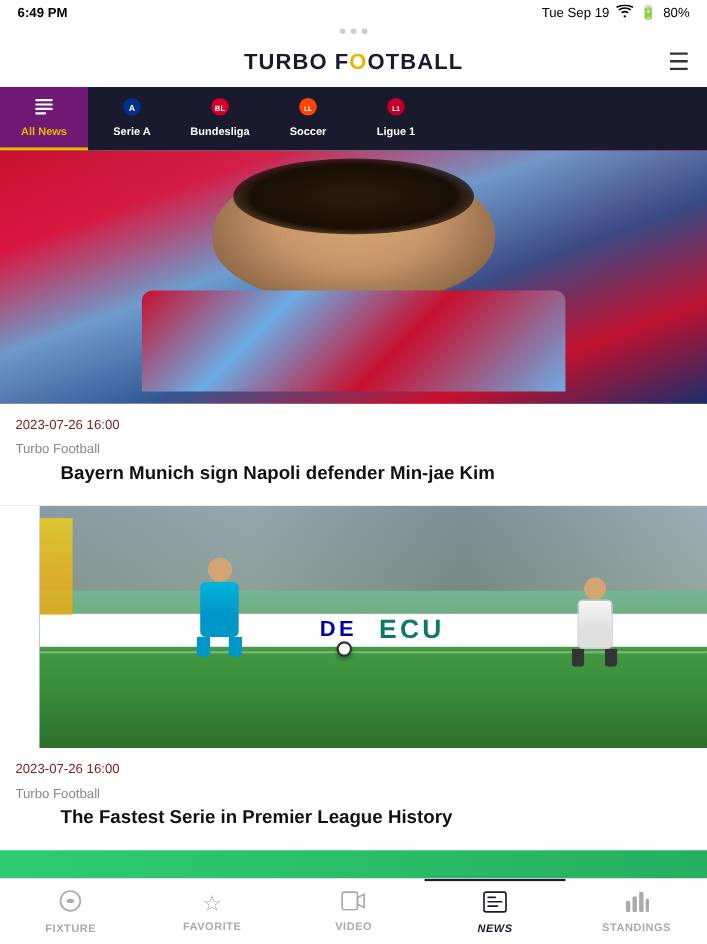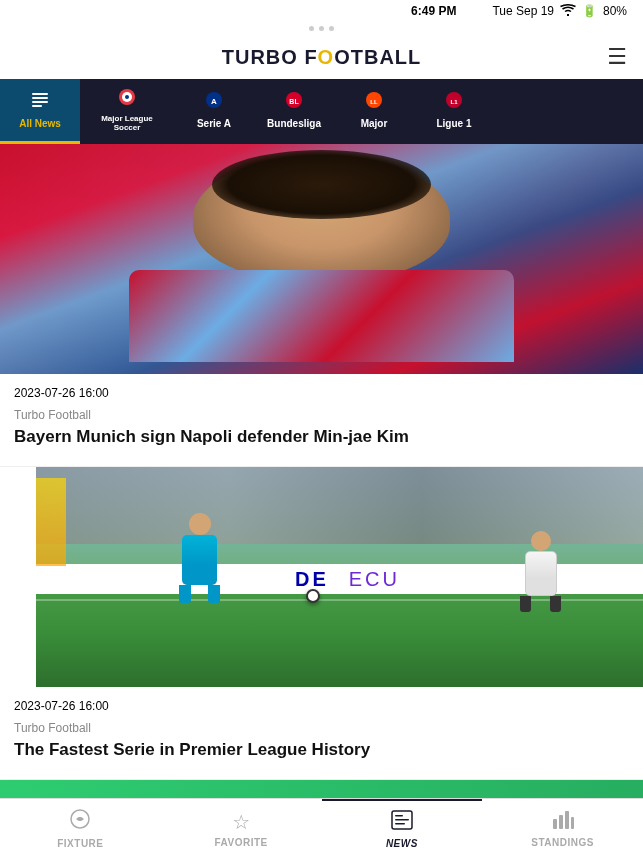--- a/index.html
+++ b/index.html
@@ -1,21 +1,21 @@
 <!DOCTYPE html>
 <html><head>
   <meta charset="utf-8">
   <meta name="viewport" content="width=643">
   <style>
     * { margin: 0; padding: 0; box-sizing: border-box; }
     body { width: 643px; min-height: 858px; font-family: -apple-system, BlinkMacSystemFont, 'Helvetica Neue', sans-serif; background: #fff; overflow-x: hidden; }
 
     
     .status-bar {
-      display: flex; justify-content: flex-end; align-items: center;
+      display: flex; justify-content: space-between; align-items: center;
       padding: 4px 16px; background: #fff; height: 22px;
     }
     .status-time { font-size: 12px; font-weight: 600; color: #000; }
     .status-right { display: flex; align-items: center; gap: 6px; font-size: 12px; color: #000; margin-left: 36px; }
 
     
     .header {
       display: flex; align-items: center; justify-content: center;
       background: #fff; padding: 6px 16px; position: relative; height: 44px;
     }
@@ -27,21 +27,21 @@
     .league-tabs {
       display: flex; overflow-x: auto; background: #1a1a2e;
       scrollbar-width: none;
     }
     .league-tabs::-webkit-scrollbar { display: none; }
     .league-tab {
       display: flex; flex-direction: column; align-items: center; justify-content: center;
       padding: 8px 12px; cursor: pointer; white-space: nowrap; min-width: 80px;
       border-bottom: 3px solid transparent; gap: 3px;
     }
-    .league-tab.active { background: #0c4a6e; border-bottom-color: #e8b800; }
+    .league-tab.active { background: #701a75; border-bottom-color: #e8b800; }
     .league-tab-icon { font-size: 18px; }
     .league-tab-label { font-size: 10px; color: #fff; font-weight: 600; }
     .league-tab.active .league-tab-label { color: #e8b800; }
 
     
     .news-article { border-bottom: 1px solid #eee; }
     
     .news-img-1 {
       width: 100%; height: 230px;
       background: linear-gradient(135deg, #c8102e 0%, #6cace4 40%, #c8102e 70%, #1c2951 100%);
@@ -61,23 +61,23 @@
     .match-scene::before {
       content: 'DE ECU';
       position: absolute; bottom: 35%; left: 10%; right: 10%;
       font-size: 28px; font-weight: 900; color: #fff;
       text-shadow: 0 2px 4px rgba(0,0,0,0.3);
       background: rgba(255,255,255,0.15); padding: 4px 10px; border-radius: 2px;
       text-align: center;
     }
 
     .news-meta { padding: 12px 14px 4px; }
-    .news-date { font-size: 12px; color: #000000; margin-bottom: 8px; }
+    .news-date { font-size: 12px; color: #7f1d1d; margin-bottom: 8px; }
     .news-source { font-size: 12px; color: #888; margin-bottom: 4px; }
-    .news-title { font-size: 17px; font-weight: 700; color: #111; line-height: 1.3; padding-bottom: 14px; }
+    .news-title { font-size: 17px; font-weight: 700; color: #111; line-height: 1.3; padding-bottom: 14px; margin-left: 41px; }
 
     
     .news-img-partial {
       width: 100%; height: 50px;
       background: linear-gradient(90deg, #2a9d8f 0%, #457b9d 100%);
     }
 
     
     .bottom-nav {
       position: fixed; bottom: 0; left: 0; width: 643px;
@@ -141,30 +141,20 @@
       <svg width="20" height="20" viewBox="0 0 20 20" fill="white">
         <rect x="2" y="3" width="16" height="2" rx="1"></rect>
         <rect x="2" y="7" width="16" height="2" rx="1"></rect>
         <rect x="2" y="11" width="16" height="2" rx="1"></rect>
         <rect x="2" y="15" width="10" height="2" rx="1"></rect>
       </svg>
     </span>
     <span class="league-tab-label">All News</span>
   </div>
   <div class="league-tab">
-    <span class="league-tab-icon icon-mls">
-      <svg width="20" height="20" viewBox="0 0 20 20">
-        <circle cx="10" cy="10" r="8" fill="#e63946"></circle>
-        <circle cx="10" cy="10" r="5" fill="#fff"></circle>
-        <circle cx="10" cy="10" r="2" fill="#003580"></circle>
-      </svg>
-    </span>
-    <span class="league-tab-label" style="font-size:8px; width:70px; text-align:center; white-space:normal; line-height:1.1;">Major League Soccer</span>
-  </div>
-  <div class="league-tab">
     <span class="league-tab-icon">
       <svg width="20" height="20" viewBox="0 0 20 20">
         <circle cx="10" cy="10" r="8" fill="#003087"></circle>
         <text x="10" y="14" text-anchor="middle" fill="white" font-size="8" font-weight="bold">A</text>
       </svg>
     </span>
     <span class="league-tab-label">Serie A</span>
   </div>
   <div class="league-tab">
     <span class="league-tab-icon">
@@ -175,21 +165,21 @@
     </span>
     <span class="league-tab-label">Bundesliga</span>
   </div>
   <div class="league-tab">
     <span class="league-tab-icon">
       <svg width="20" height="20" viewBox="0 0 20 20">
         <circle cx="10" cy="10" r="8" fill="#ff4500"></circle>
         <text x="10" y="14" text-anchor="middle" fill="white" font-size="6" font-weight="bold">LL</text>
       </svg>
     </span>
-    <span class="league-tab-label">Major</span>
+    <span class="league-tab-label">Soccer</span>
   </div>
   <div class="league-tab">
     <span class="league-tab-icon">
       <svg width="20" height="20" viewBox="0 0 20 20">
         <circle cx="10" cy="10" r="8" fill="#c0002a"></circle>
         <text x="10" y="14" text-anchor="middle" fill="white" font-size="6" font-weight="bold">L1</text>
       </svg>
     </span>
     <span class="league-tab-label">Ligue 1</span>
   </div>
@@ -223,21 +213,21 @@
         <div style="position:absolute;top:0;left:0;width:100%;height:35%;background:linear-gradient(90deg,#888 0%,#999 30%,#777 60%,#aaa 100%);opacity:0.7;"></div>
 
         <div style="position:absolute;bottom:0;left:0;width:100%;height:50%;background:linear-gradient(180deg,#4a9e4a 0%,#3a8e3a 50%,#2d6e2d 100%);"></div>
 
         <div style="position:absolute;bottom:0;left:0;width:100%;height:50%;opacity:0.3;">
           <div style="position:absolute;top:20%;left:0;width:100%;height:2px;background:#fff;"></div>
         </div>
 
         <div style="position:absolute;bottom:42%;left:0;width:100%;height:30px;background:#fff;display:flex;align-items:center;justify-content:center;">
           <span style="font-size:20px;font-weight:900;color:#00a;letter-spacing:3px;font-family:Arial;">DE</span>
-          <span style="font-size:20px;font-weight:400;color:#6d28d9;letter-spacing:3px;margin:0 20px;font-family:Arial;">ECU</span>
+          <span style="font-size:24px;font-weight:700;color:#0f766e;letter-spacing:3px;margin:0 20px;font-family:Arial;">ECU</span>
         </div>
 
         <div style="position:absolute;bottom:38%;left:22%;width:45px;height:90px;">
           <div style="width:22px;height:22px;background:#d4a574;border-radius:50%;margin:0 auto;"></div>
           <div style="width:35px;height:50px;background:linear-gradient(180deg,#00b4d8 0%,#0096c7 60%);border-radius:5px;margin:0 auto;"></div>
           <div style="width:12px;height:18px;background:#0096c7;float:left;margin-left:2px;border-radius:0 0 3px 3px;"></div>
           <div style="width:12px;height:18px;background:#0096c7;float:right;margin-right:2px;border-radius:0 0 3px 3px;"></div>
         </div>
 
         <div style="position:absolute;bottom:32%;right:18%;width:45px;height:85px;">
@@ -272,20 +262,29 @@
         <path d="M7 11 Q11 7 15 11 Q11 15 7 11Z" fill="#aaa"></path>
         <circle cx="11" cy="11" r="2" fill="#aaa"></circle>
       </svg>
     </span>
     <span class="nav-label">FIXTURE</span>
   </div>
   <div class="nav-item">
     <span class="nav-icon" style="font-size:20px;color:#aaa;">☆</span>
     <span class="nav-label">FAVORITE</span>
   </div>
+  <div class="nav-item">
+    <span class="nav-icon">
+      <svg width="22" height="18" viewBox="0 0 22 18" fill="none">
+        <rect x="1" y="1" width="14" height="16" rx="2" stroke="#aaa" stroke-width="1.5"></rect>
+        <path d="M15 6 L21 3 L21 15 L15 12Z" stroke="#aaa" stroke-width="1.5" fill="none"></path>
+      </svg>
+    </span>
+    <span class="nav-label">VIDEO</span>
+  </div>
   <div class="nav-item active">
     <span class="nav-icon">
       <svg width="22" height="20" viewBox="0 0 22 20" fill="none">
         <rect x="1" y="1" width="20" height="18" rx="2" stroke="#1a1a2e" stroke-width="1.5"></rect>
         <rect x="4" y="5" width="8" height="1.5" rx="0.75" fill="#1a1a2e"></rect>
         <rect x="4" y="9" width="14" height="1.5" rx="0.75" fill="#1a1a2e"></rect>
         <rect x="4" y="13" width="10" height="1.5" rx="0.75" fill="#1a1a2e"></rect>
       </svg>
     </span>
     <span class="nav-label" style="color:#1a1a2e;font-weight:800;">NEWS</span>

